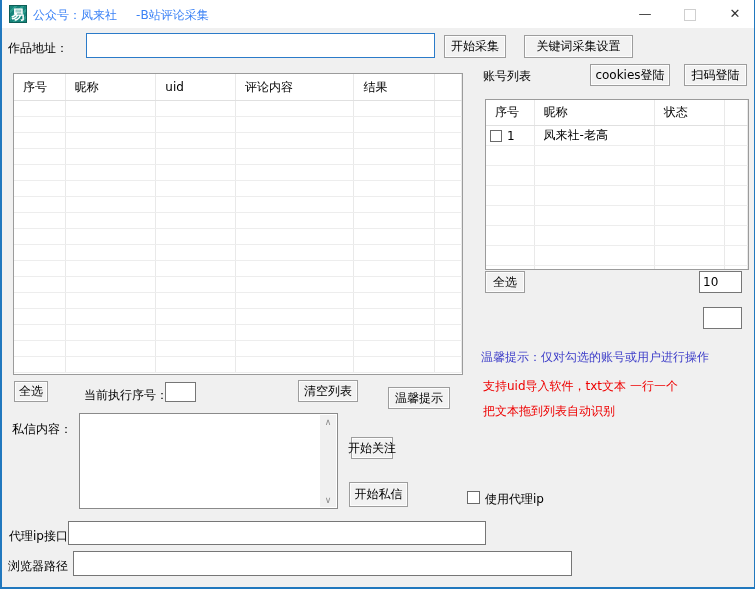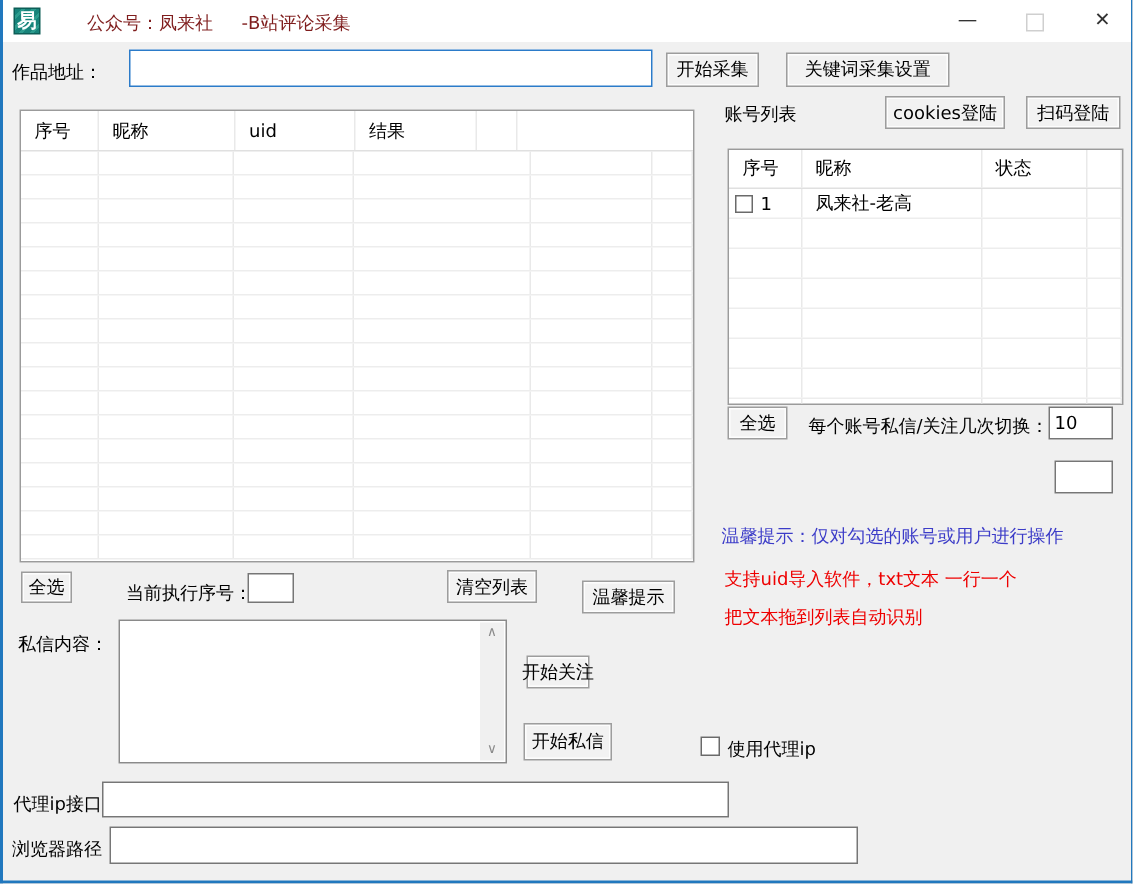--- a/index.html
+++ b/index.html
@@ -11,21 +11,21 @@
     font-family:"DejaVu Sans","Liberation Sans",sans-serif; font-size:12px; color:#000;
   }
   
   .titlebar { position:absolute; left:0; top:0; right:0; height:28px; background:#ffffff; }
   .applogo {
     position:absolute; left:7px; top:5px; width:18px; height:18px;
     background:repeating-linear-gradient(135deg,#17837a 0 3px,#2d9c8e 3px 5px);
     color:#fff; font-weight:bold; font-size:13px; line-height:18px; text-align:center;
     border:1px solid #0d5e57; box-sizing:border-box;
   }
-  .title-text { position:absolute; left:31px; top:7px; white-space:pre; color:#7f1d1d;margin-left:25px; }
+  .title-text { position:absolute; left:31px; top:7px; white-space:pre; color:#3b82f6; }
   .wbtn { position:absolute; top:0; width:34px; height:28px; text-align:center; line-height:28px; color:#333; }
   .wbtn.min { left:626px; font-size:13px; }
   .wbtn.close { left:716px; font-size:13px; }
   .maxbox { position:absolute; left:682px; top:9px; width:10px; height:10px; border:1px solid #cfcfcf; background:#fff; }
   
   .lbl { position:absolute; white-space:nowrap; }
   .btn {
     position:absolute; box-sizing:border-box; background:#f2f2f2;
     border:1px solid #9d9d9d; box-shadow:inset 0 0 0 1px #fdfdfd;
     display:flex; align-items:center; justify-content:center;
@@ -66,20 +66,21 @@
   <div class="lbl" style="left:6px; top:40px;">作品地址：</div>
   <input class="txt focus" style="left: 84px; top: 33px; width: 349px; height: 25px;" value="">
   <div class="btn" style="left:442px; top:35px; width:62px; height:23px;">开始采集</div>
   <div class="btn" style="left:522px; top:35px; width:109px; height:23px;">关键词采集设置</div>
 
   <div class="tbl" style="left:11px; top:73px; width:450px; height:302px;" id="comment-table">
       <div class="trow hdr" style="height: 27px;">
         <div class="tcell" style="width: 52px;">序号</div>
         <div class="tcell" style="width: 91px;">昵称</div>
         <div class="tcell" style="width: 80px;">uid</div>
+        <div class="tcell" style="width: 119px;">评论内容</div>
         <div class="tcell" style="width: 81px;">结果</div>
         <div class="tcell" style="width: 27px;"></div>
       </div>
       <div class="trow" style="height: 16px;">
         <div class="tcell" style="width: 52px;"></div>
         <div class="tcell" style="width: 91px;"></div>
         <div class="tcell" style="width: 80px;"></div>
         <div class="tcell" style="width: 119px;"></div>
         <div class="tcell" style="width: 81px;"></div>
         <div class="tcell" style="width: 27px;"></div>
@@ -272,21 +273,20 @@
       </div>
       <div class="trow" style="height: 20px;">
         <div class="tcell" style="width: 49px;"></div>
         <div class="tcell" style="width: 121px;"></div>
         <div class="tcell" style="width: 71px;"></div>
         <div class="tcell" style="width: 23px;"></div>
       </div>
     </div>
 
   <div class="btn" style="left:483px; top:271px; width:40px; height:22px;">全选</div>
-  <div class="lbl" style="left:537px; top:276px;">每个账号私信/关注几次切换：</div>
   <input class="txt" style="left: 697px; top: 271px; width: 43px; height: 22px;" value="10">
   <input class="txt" style="left: 701px; top: 307px; width: 39px; height: 22px;" value="">
 
   <div class="tip" style="left:479px; top:349px; color:#3c3cc8;">温馨提示：仅对勾选的账号或用户进行操作</div>
   <div class="tip" style="left:481px; top:378px; color:#ee0000;">支持uid导入软件，txt文本 一行一个</div>
   <div class="tip" style="left:481px; top:403px; color:#ee0000;">把文本拖到列表自动识别</div>
 
   <div class="btn" style="left:12px; top:381px; width:34px; height:21px;">全选</div>
   <div class="lbl" style="left:82px; top:387px;">当前执行序号：</div>
   <input class="txt" style="left: 163px; top: 382px; width: 31px; height: 20px;" value="">

